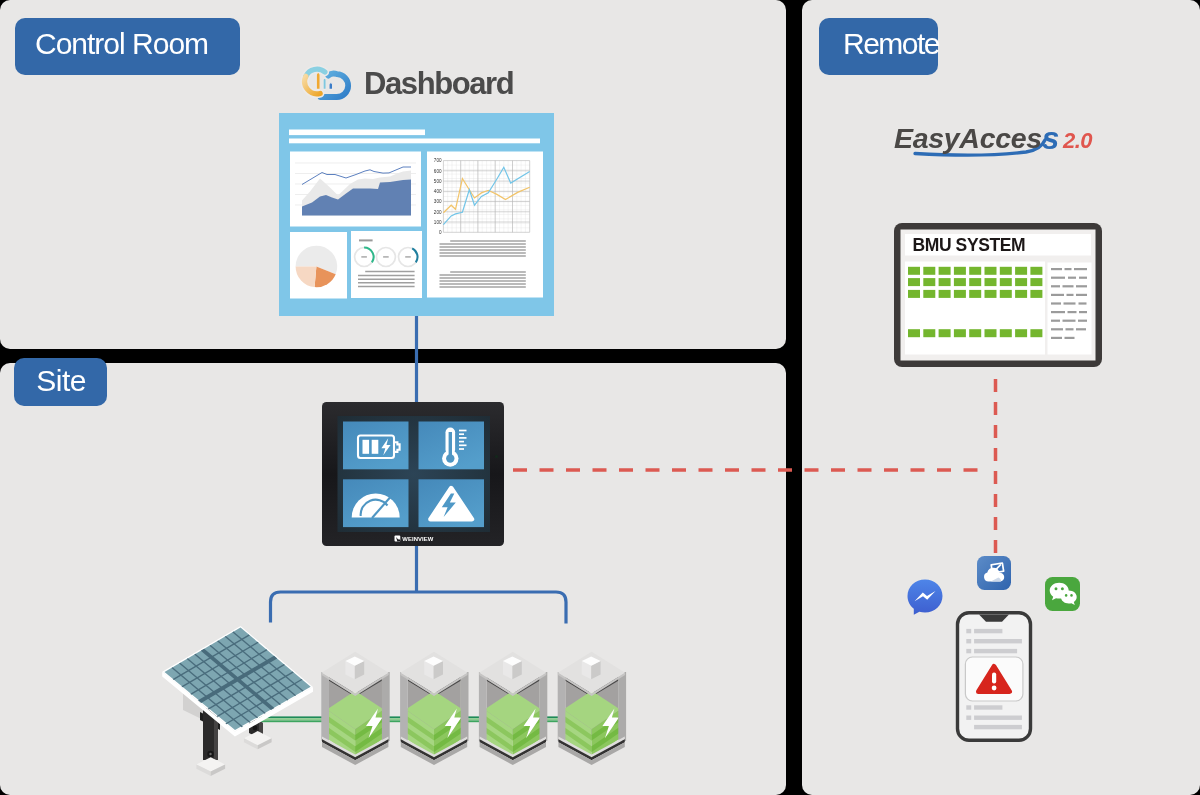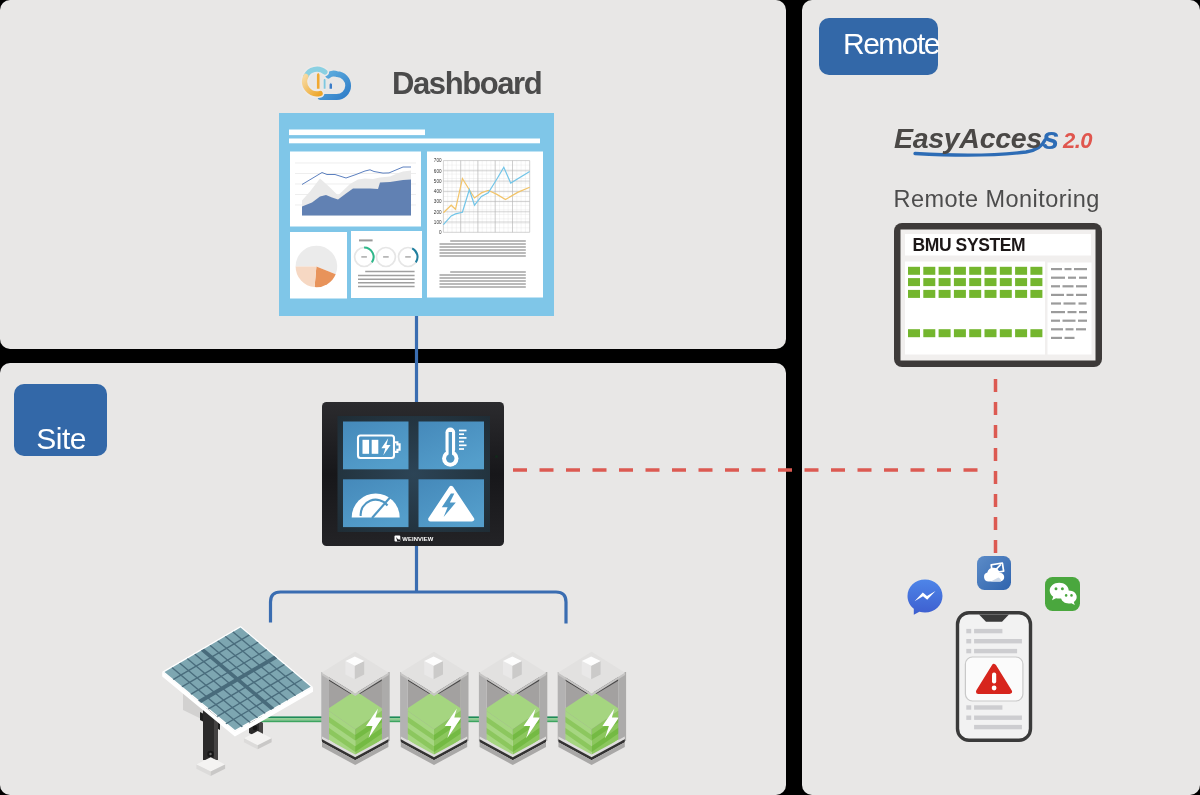--- a/index.html
+++ b/index.html
@@ -11,21 +11,24 @@
   .abs{position:absolute;}
 </style>
 </head>
 <body>
 <div id="stage">
 
   <div class="panel" style="left:0;top:0;width:786px;height:349px;"></div>
   <div class="panel" style="left:0;top:363px;width:786px;height:432px;"></div>
   <div class="panel" style="left:802px;top:0;width:398px;height:795px;"></div>
 
-  <div class="badge" style="left:14.3px;top:384px;width:93px;height:72px;padding-left:22px;letter-spacing:-0.5px;box-sizing:border-box;align-items:flex-end;">
+  <div class="badge" style="left:15px;top:17.5px;width:225px;height:57px;padding-left:20px;letter-spacing:-1px;box-sizing:border-box;">
+      <span style="margin-top:-5px;">Control Room</span>
+    </div>
+  <div class="badge" style="left:14.3px;top:358px;width:93px;height:48px;padding-left:22px;letter-spacing:-0.5px;box-sizing:border-box;">
       <span style="margin-top:-2px;">Site</span>
     </div>
   <div class="badge" style="left:819px;top:17.5px;width:119px;height:57px;padding-left:24px;letter-spacing:-1.5px;box-sizing:border-box;">
       <span style="margin-top:-5px;">Remote</span>
     </div>
 
   <svg class="abs" style="left:0;top:0;" width="1200" height="795" viewBox="0 0 1200 795">
 
     <line x1="416.5" y1="314" x2="416.5" y2="403" stroke="#3a6db1" stroke-width="3.2"></line>
 
@@ -35,21 +38,21 @@
     <g>
       <rect x="258" y="716.4" width="340" height="1.8" fill="#1e8a58"></rect>
       <rect x="258" y="718.2" width="340" height="2.2" fill="#8bcb8e"></rect>
       <rect x="258" y="720.4" width="340" height="1.8" fill="#3da55f"></rect>
     </g>
 
     <line x1="513" y1="470" x2="990" y2="470" stroke="#dc5a52" stroke-width="3.5" stroke-dasharray="14 12.5"></line>
     <line x1="995.5" y1="379" x2="995.5" y2="553" stroke="#dc5a52" stroke-width="3.5" stroke-dasharray="13 10"></line>
   </svg>
 
-  <div class="abs" style="left:364px;top:66px;font-size:31px;font-weight:bold;color:#4b4b4b;letter-spacing:-1.4px;margin-left:28px;">Dashboard</div>
+  <div class="abs" style="left:364px;top:66px;font-size:31px;font-weight:bold;color:#4b4b4b;letter-spacing:-1.4px;">Dashboard</div>
   <svg class="abs" style="left:300px;top:62px;" width="52" height="40" viewBox="0 0 52 40">
     <defs>
       <linearGradient id="lgOr" x1="0" y1="0" x2="1" y2="1">
         <stop offset="0" stop-color="#f7d9a0"></stop>
           <stop offset="1" stop-color="#eda629"></stop>
       </linearGradient>
       <linearGradient id="lgBl" x1="0" y1="0" x2="1" y2="1">
         <stop offset="0" stop-color="#62b1e0"></stop>
           <stop offset="1" stop-color="#2f7dc8"></stop>
       </linearGradient>
@@ -277,21 +280,20 @@
     <use href="#batt" x="163.6" y="6"></use>
     <use href="#batt" x="242.4" y="6"></use>
   </svg>
 
   <svg class="abs" style="left:888px;top:118px;" width="215" height="46" viewBox="0 0 215 46">
     <path d="M 27 35.5 Q 95 39.5 138 34 Q 153 31.5 157 22" fill="none" stroke="#2d6cb5" stroke-width="3.3" stroke-linecap="round"></path>
     <text x="6" y="29.6" font-family="Liberation Sans,sans-serif" font-style="italic" font-weight="bold" font-size="28.5" fill="#4a4846" letter-spacing="-0.3">EasyAcces</text>
     <text x="154" y="30.5" font-family="Liberation Sans,sans-serif" font-style="italic" font-weight="bold" font-size="31" fill="#2d6cb5">s</text>
     <text x="175" y="30" font-family="Liberation Sans,sans-serif" font-style="italic" font-weight="bold" font-size="22" fill="#e0564e" letter-spacing="-0.5">2.0</text>
   </svg>
-  <div class="abs" style="left:893.5px;top:185.5px;font-size:23.5px;color:#4c4c4c;letter-spacing:0.45px;">Remote Monitoring</div>
 
   <svg class="abs" style="left:894px;top:223px;" width="208" height="144" viewBox="0 0 208 144">
     <rect x="0" y="0" width="208" height="144" rx="8" fill="#3d3a39"></rect>
     <rect x="6.5" y="6.5" width="195" height="131" fill="#f1efee"></rect>
     <rect x="11" y="11" width="186" height="21.5" fill="#fff"></rect>
     <text x="18.5" y="27.5" font-family="Liberation Sans,sans-serif" font-weight="bold" font-size="17.5" fill="#1c1717" letter-spacing="-0.4">BMU SYSTEM</text>
     <rect x="11" y="38.5" width="140" height="93" fill="#fff"></rect>
     <rect x="153.5" y="39.5" width="44" height="92" fill="#fff"></rect>
     <g fill="#74b62e">
       <g id="gr1">

